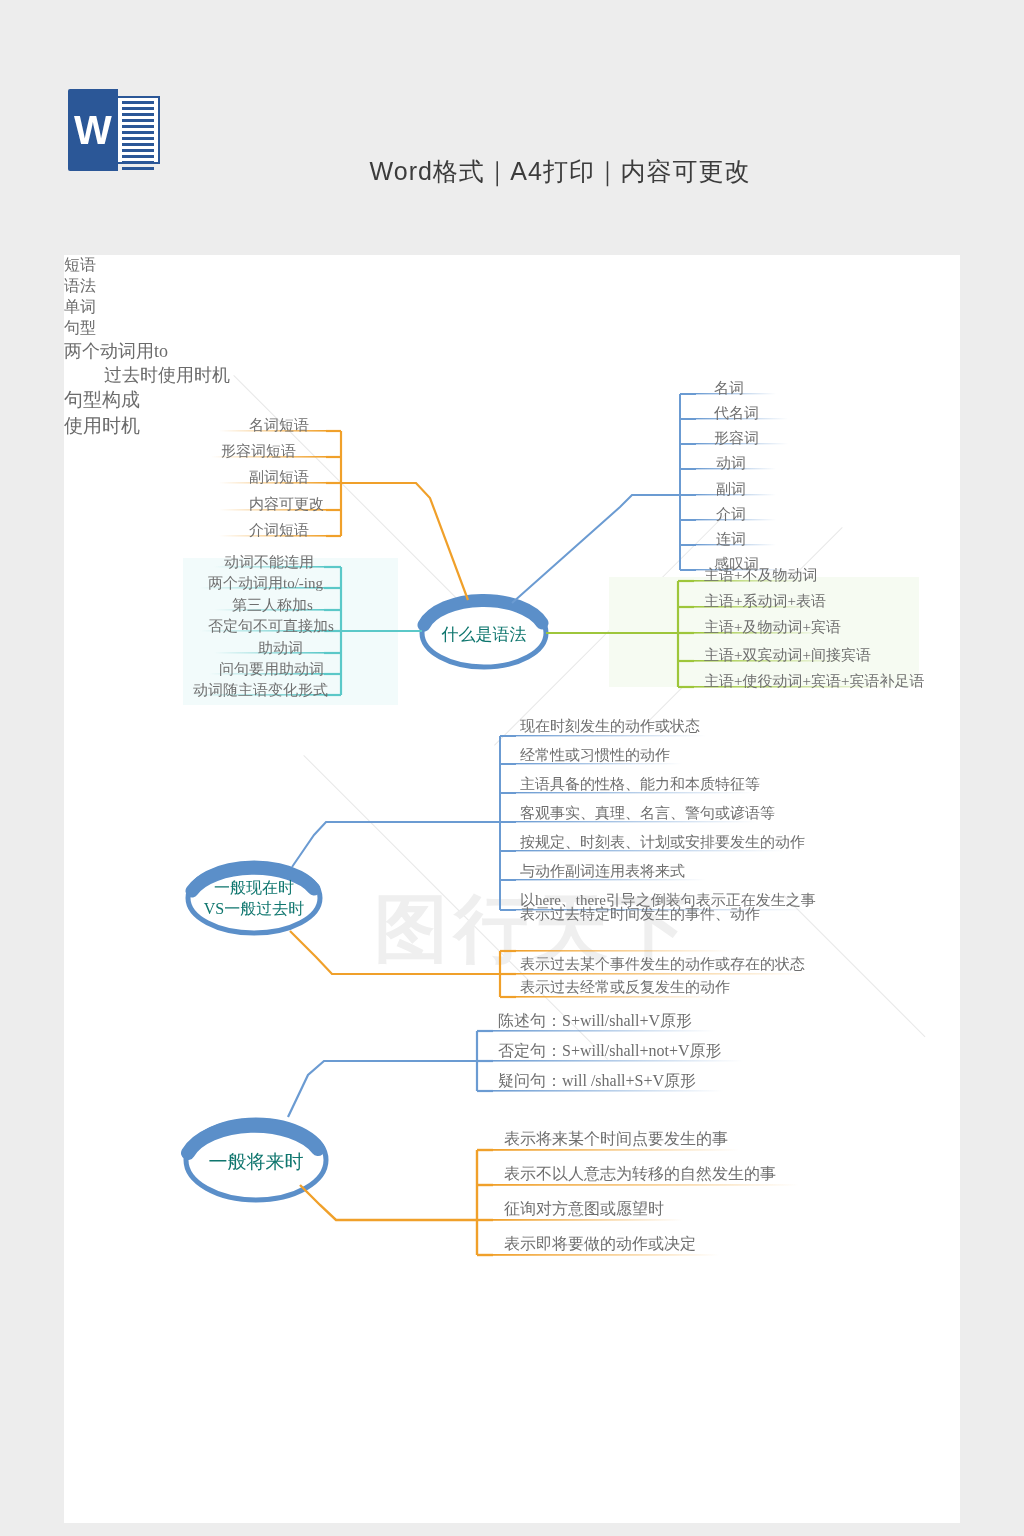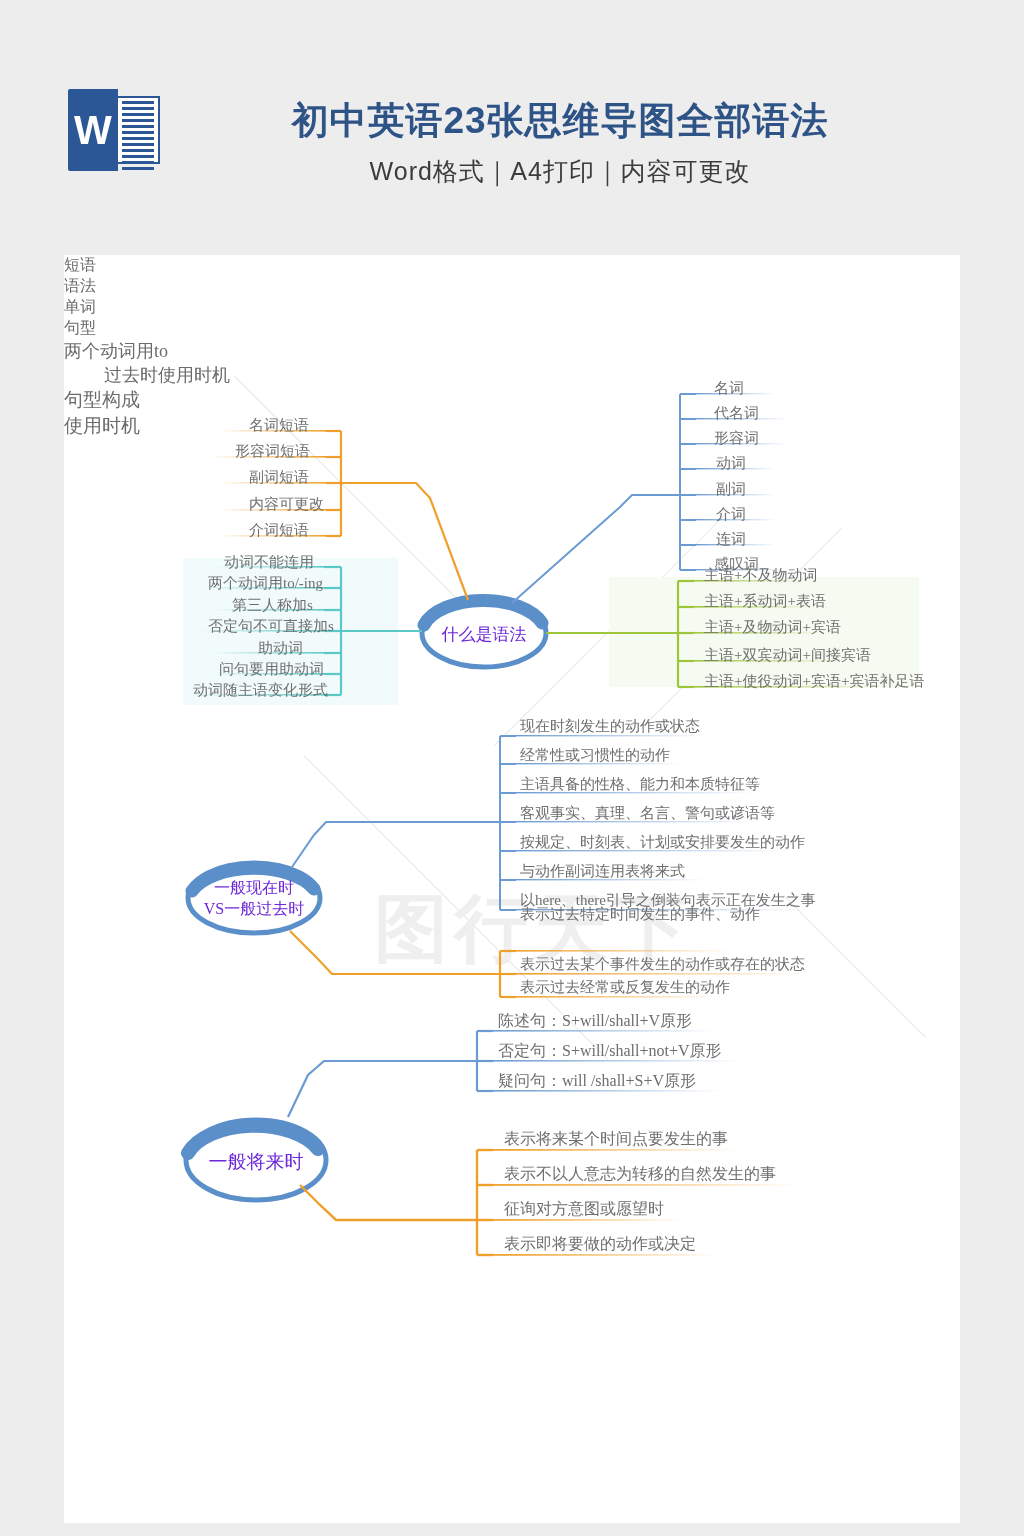--- a/index.html
+++ b/index.html
@@ -37,21 +37,21 @@
   .wm-line{position:absolute;background:#e8e8e8;height:1px;transform-origin:0 0;}
 
   
   #map{position:absolute;left:0;top:0;width:896px;height:1268px;}
   #map svg{position:absolute;left:0;top:0;}
   .node{position:absolute;white-space:nowrap;color:#6b6b6b;}
   .leaf{font-size:15px;color:#6e6e6e;}
   .leaf.big{font-size:15px;}
   .branch-label{font-size:16px;color:#6b6b6b;}
   .branch-label.big{font-size:18px;}
-  .center-label{position:absolute;font-size:17px;color:#6d28d9;text-align:center;white-space:nowrap;}
+  .center-label{position:absolute;font-size:17px;color:#0f766e;text-align:center;white-space:nowrap;}
   .center-label.two{line-height:21px;font-size:16px;}
   .tint{position:absolute;background:#f2fbfb;}
   .tint2{position:absolute;background:#f6fbf2;}
 </style>
 </head>
 <body>
 
 <div id="header">
 
   <div id="word-icon">
@@ -66,21 +66,20 @@
         <i></i>
         <i></i>
         <i></i>
         <i></i>
         <i></i>
     </div>
     <div class="blk"></div>
     <div class="wglyph">W</div>
   </div>
 
-  <div id="title">初中英语23张思维导图全部语法</div>
   <div id="subtitle">Word格式｜A4打印｜内容可更改</div>
 </div>
 
 <div id="sheet">
 
   <div class="wm-line" style="left:170px;top:120px;width:400px;transform:rotate(45deg);"></div>
   <div class="wm-line" style="left:430px;top:490px;width:330px;transform:rotate(-45deg) translateY(0);"></div>
   <div class="wm-line" style="left:240px;top:500px;width:430px;transform:rotate(45deg);"></div>
   <div class="wm-line" style="left:580px;top:470px;width:280px;transform:rotate(-45deg);"></div>
   <div class="wm-line" style="left:720px;top:640px;width:200px;transform:rotate(45deg);"></div>
@@ -244,21 +243,21 @@
       <rect x="429" y="929" width="306" height="1.8" fill="url(#ogR)"></rect>
       <rect x="429" y="964" width="190" height="1.8" fill="url(#ogR)"></rect>
       <rect x="429" y="999" width="226" height="1.8" fill="url(#ogR)"></rect>
       <path d="M 413 965 L 294 965 L 272 965 L 256 950 L 236 930" stroke="#f0a02a" stroke-width="2.4" fill="none"></path>
     </svg>
 
     <div class="center-label" style="left:360px;top:368px;width:120px;">什么是语法</div>
 
     <div class="branch-label" style="left:290px;top:218px;">短语</div>
     <div class="node leaf" style="left:185px;top:161px;">名词短语</div>
-    <div class="node leaf" style="left:171px;top:187px;">形容词短语</div>
+    <div class="node leaf" style="left:157px;top:187px;">形容词短语</div>
     <div class="node leaf" style="left:185px;top:213px;">副词短语</div>
     <div class="node leaf" style="left:185px;top:240px;">内容可更改</div>
     <div class="node leaf" style="left:185px;top:266px;">介词短语</div>
 
     <div class="branch-label" style="left:290px;top:366px;">语法</div>
     <div class="node leaf" style="left:160px;top:298px;">动词不能连用</div>
     <div class="node leaf" style="left:144px;top:319px;">两个动词用to/-ing</div>
     <div class="node leaf" style="left:168px;top:341px;">第三人称加s</div>
     <div class="node leaf" style="left:144px;top:362px;">否定句不可直接加s</div>
     <div class="node leaf" style="left:194px;top:384px;">助动词</div>

